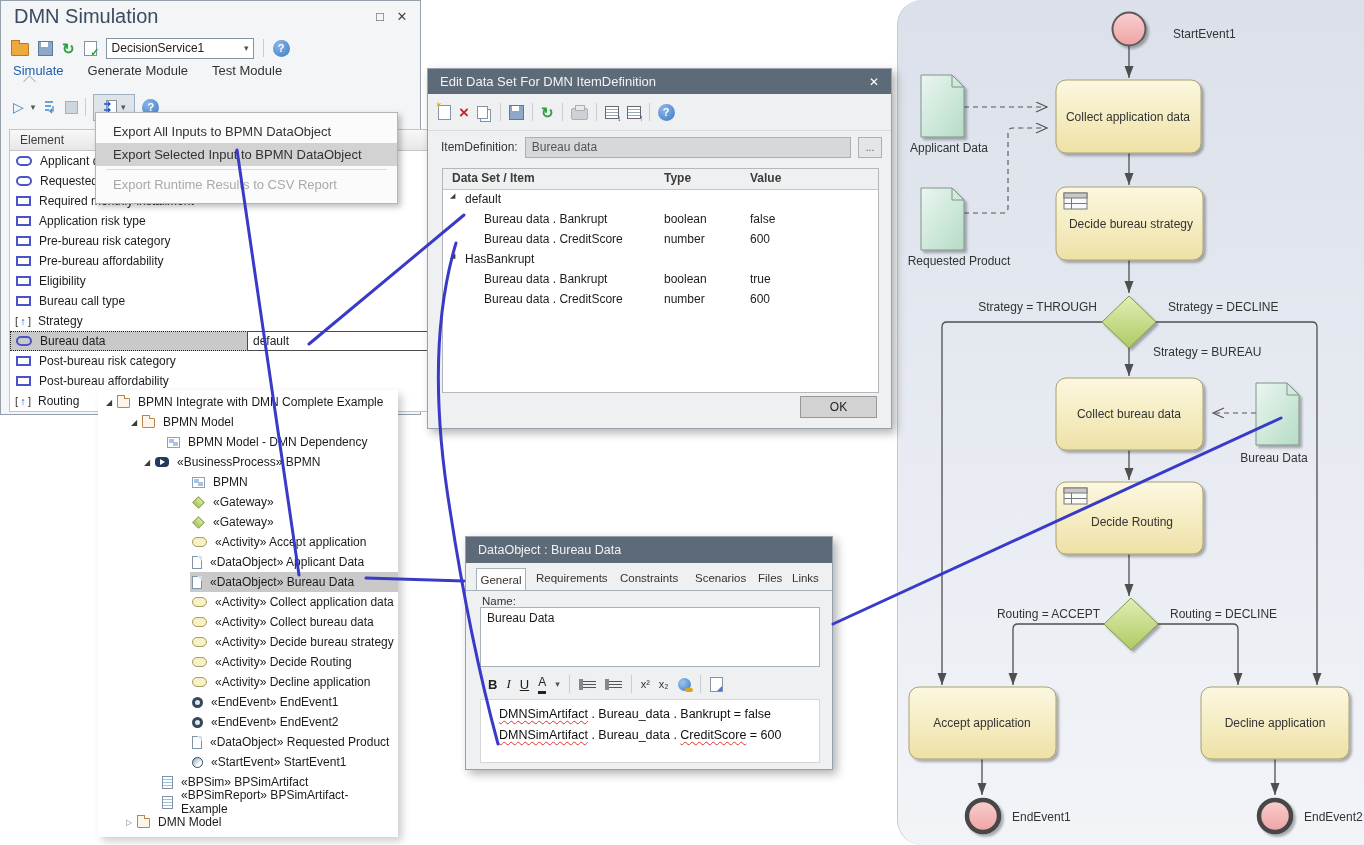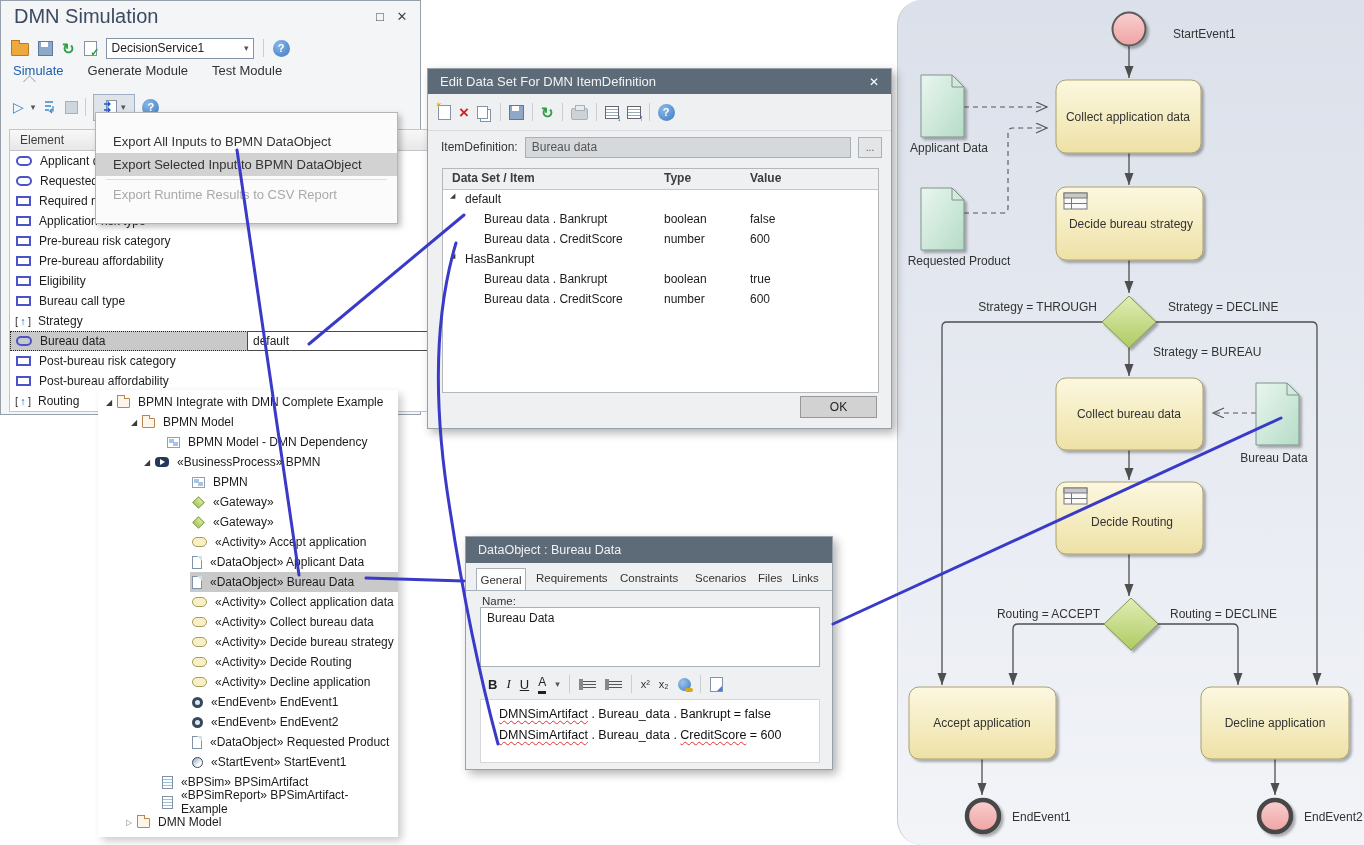--- a/index.html
+++ b/index.html
@@ -38,21 +38,21 @@
   .ei{display:inline-block;box-sizing:border-box;}
   .ei-input{width:16px;height:10px;border:2px solid #4a54c8;border-radius:5px;}
   .ei-decision{width:15px;height:10px;border:2px solid #4a54c8;}
   .ei-output{width:14px;height:13px;position:relative;font-size:11px;line-height:13px;text-align:center;color:#2a62d8;}
   .ei-output::before{content:"[";position:absolute;left:-1px;top:0;color:#333;}
   .ei-output::after{content:"]";position:absolute;right:-1px;top:0;color:#333;}
   .ei-output i{font-style:normal;}
 
   
   .menu{left:95px;top:112px;width:301px;background:#fbfbfb;border:1px solid #b5b5b5;z-index:4;
-        box-shadow:3px 3px 6px rgba(0,0,0,0.25);padding:17px 0;}
+        box-shadow:3px 3px 6px rgba(0,0,0,0.25);padding:7px 0;}
   .mi{height:23px;display:flex;align-items:center;padding-left:17px;font-size:13px;color:#333;}
   .mi.hl{background:#d2d2d2;}
   .mi.dis{color:#a9a9a9;}
   .msep{height:1px;background:#dcdcdc;margin:3px 10px;}
 
   
   .tree{left:98px;top:390px;width:300px;height:447px;background:#fff;z-index:2;
         box-shadow:4px 4px 8px rgba(0,0,0,0.2);padding-top:2px;box-sizing:border-box;}
   .trow{height:20px;display:flex;align-items:center;font-size:12px;color:#1c1c1c;}
   .trow .core{display:flex;align-items:center;gap:8px;flex:1;height:100%;padding-left:2px;}

